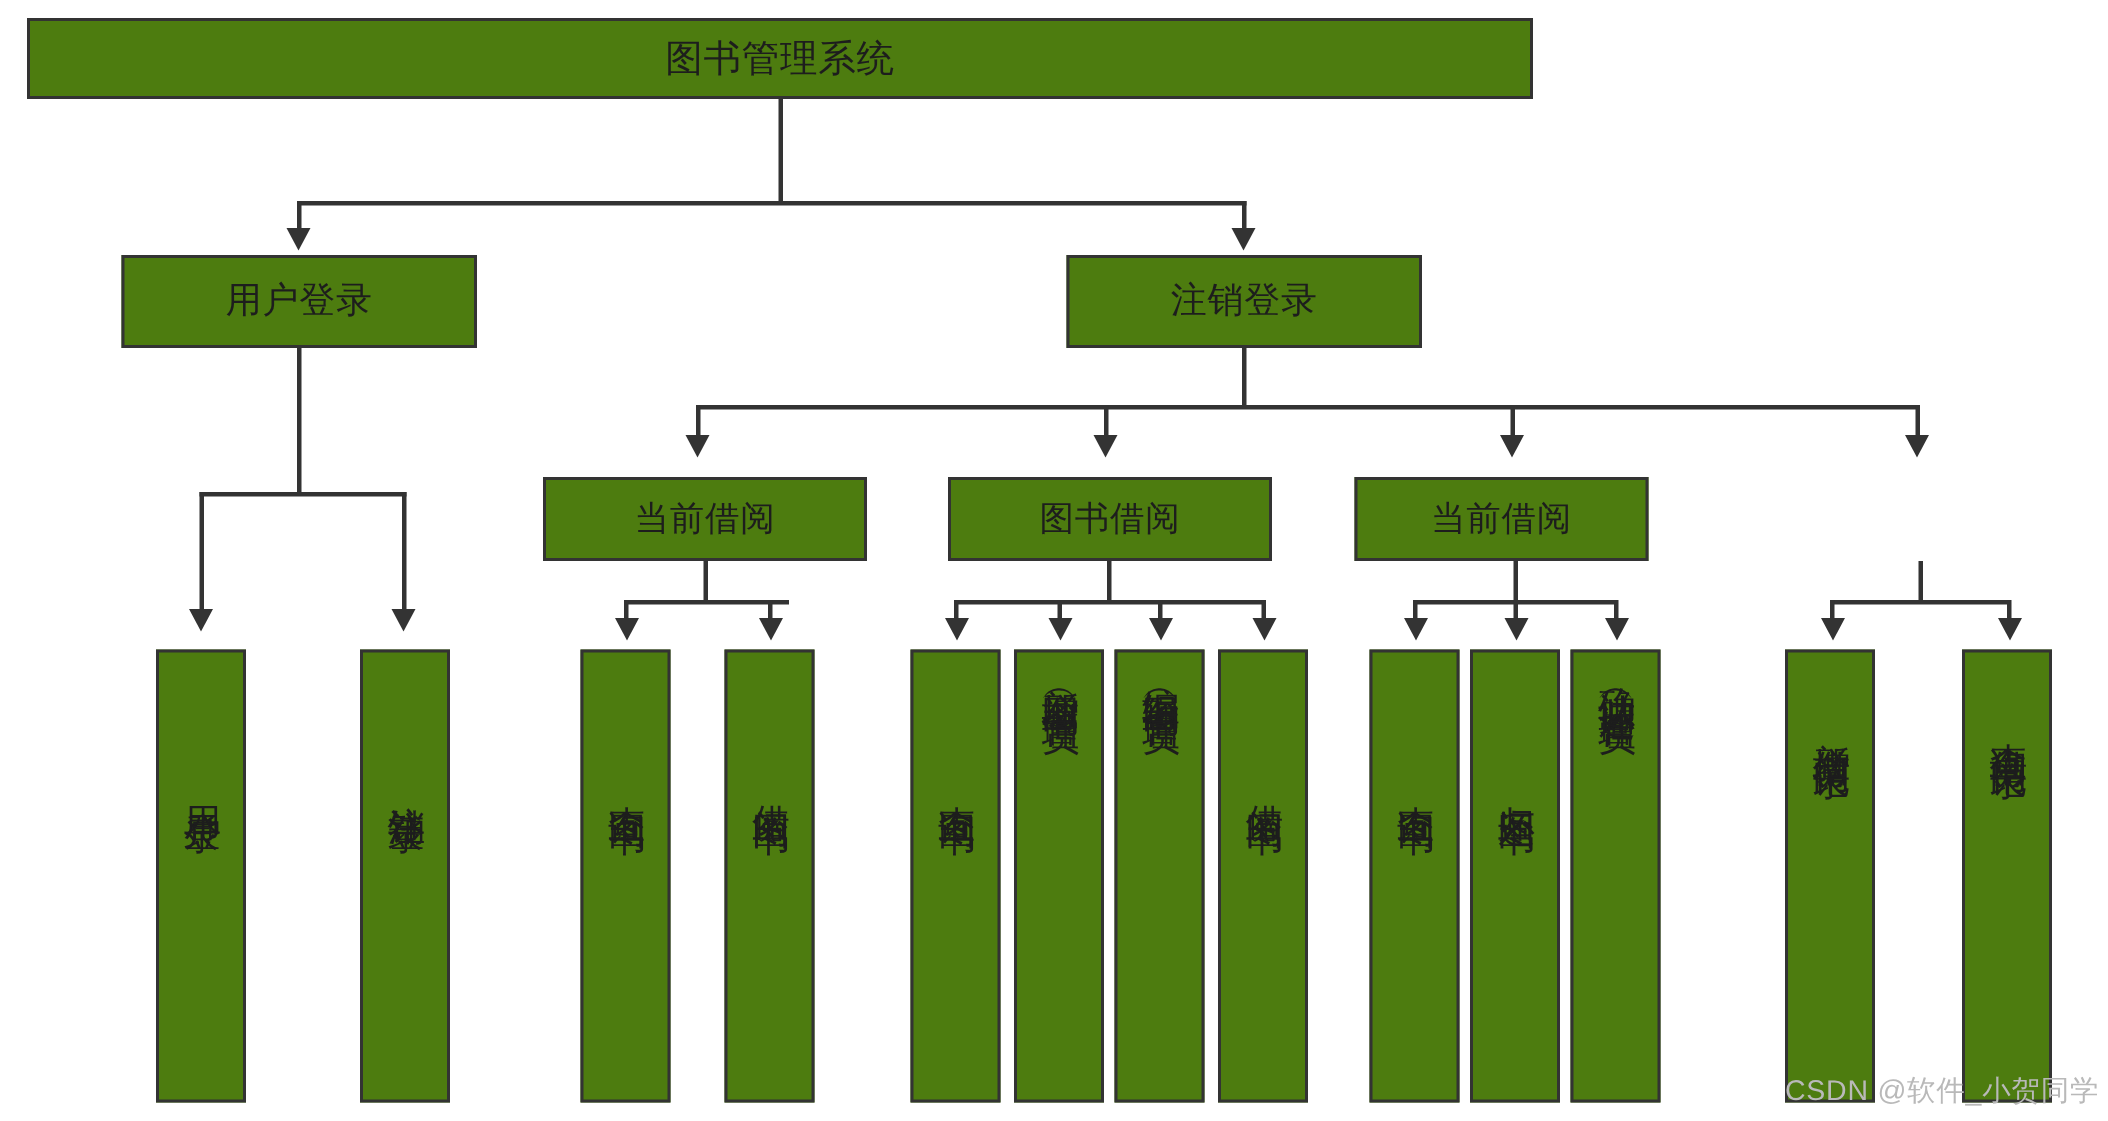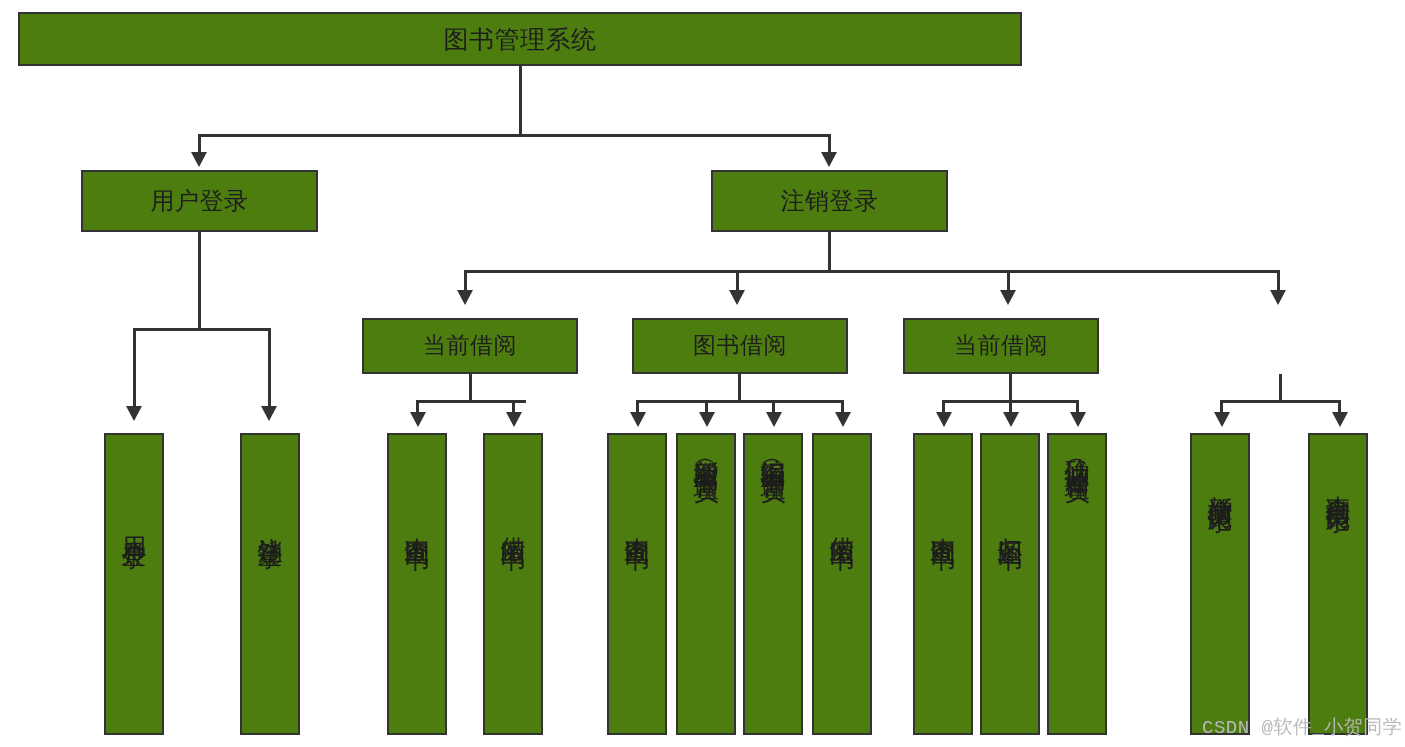--- a/index.html
+++ b/index.html
@@ -72,22 +72,21 @@
     border-right: 8px solid transparent;
     border-top: 15px solid #333333;
   }
   
   #watermark {
     position: absolute;
     font-size: 19px;
     color: #b9b9b9;
     white-space: nowrap;
     letter-spacing: 0.5px;
-    font-family: Liberation Mono, monospace;
-    margin-left: 12px;
+    font-family: Liberation Sans, sans-serif;
   }
 </style>
 </head>
 <body>
 
 <div id="canvas">
 
   <div class="node root" style="left:18px; top:12px; width:1004px; height:54px;">
     <span class="label">图书管理系统</span>
   </div>

